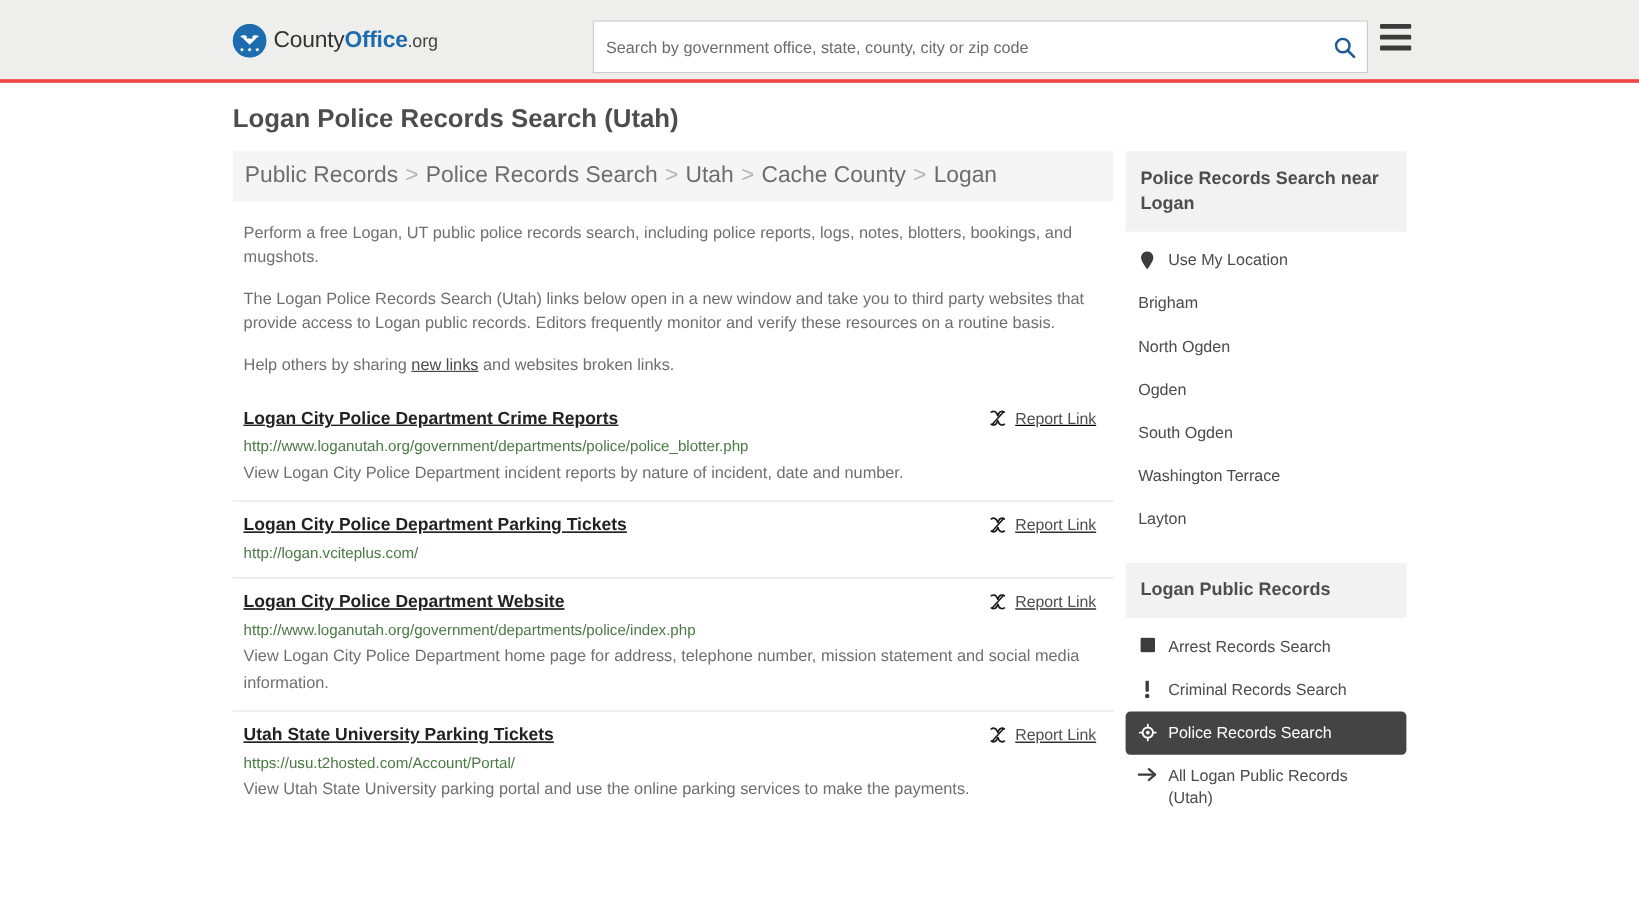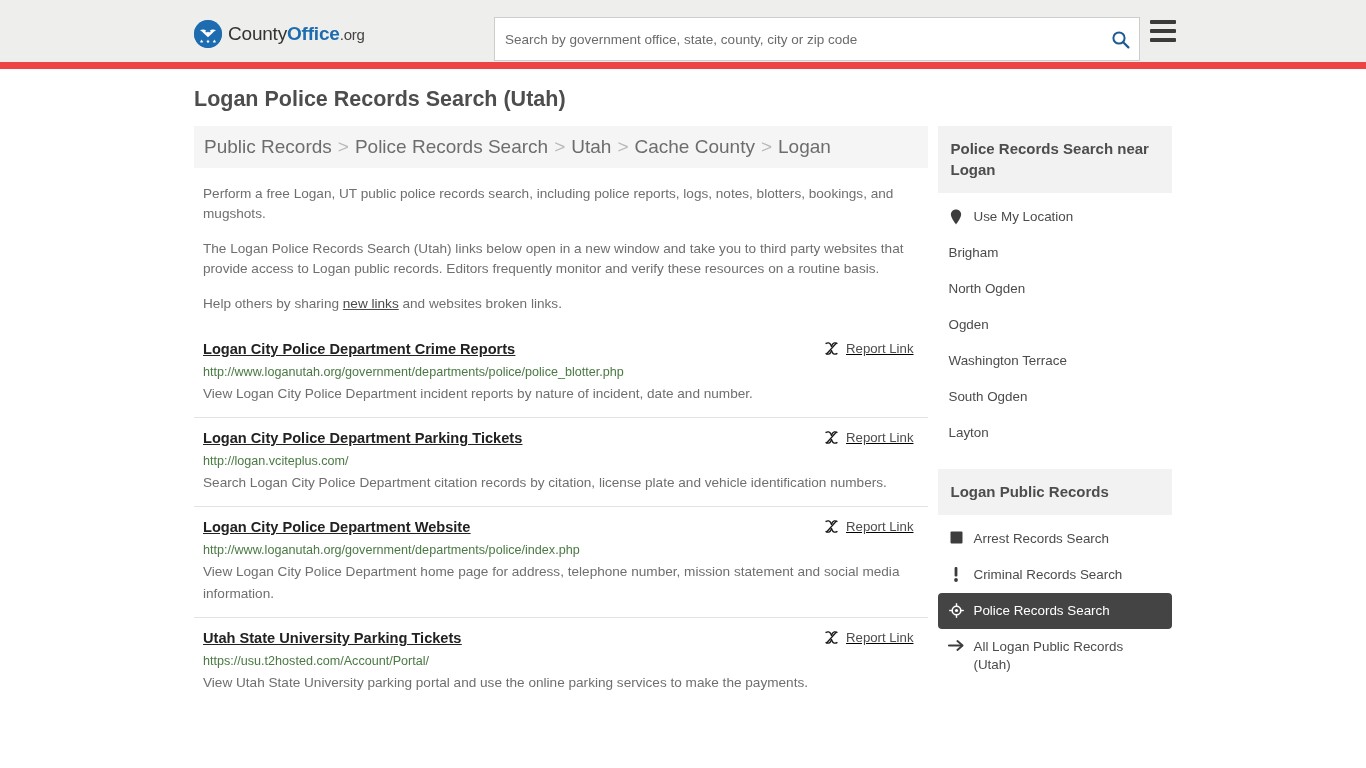--- a/index.html
+++ b/index.html
@@ -8,21 +8,21 @@
     width: 1366px; height: 768px;
     background: #ffffff;
     font-family: "Liberation Sans", sans-serif;
     overflow: hidden;
   }
 
   
   .header {
     height: 69px;
     background: #eeeeec;
-    border-bottom: 7px solid #ef4444;
+    border-bottom: 3px solid #ef4444;
     display: flex;
     align-items: center;
     position: relative;
   }
   .logo-wrap {
     display: flex; align-items: center;
     position: absolute; left: 194px; top: 20px;
     text-decoration: none;
   }
   .logo-mark {
@@ -315,21 +315,20 @@
                       <path d="M13.8 2.6 C12 1.4 9.8 2 9 3.6 L8 5.6" fill="none" stroke="#1a1a1a" stroke-width="1.5" stroke-linecap="round"></path>
                       <path d="M2.2 13.4 C4 14.6 6.2 14 7 12.4 L8 10.4" fill="none" stroke="#1a1a1a" stroke-width="1.5" stroke-linecap="round"></path>
                       <path d="M13.8 13.4 C12 14.6 9.8 14 9 12.4 L8 10.4" fill="none" stroke="#1a1a1a" stroke-width="1.5" stroke-linecap="round"></path>
                       <line x1="3" y1="13.6" x2="13" y2="2.4" stroke="#1a1a1a" stroke-width="1.4" stroke-linecap="round"></line>
                     </svg>
                   </span>
                   <span>Report Link</span>
                 </span>
               </div>
               <div class="result-url">http://logan.vciteplus.com/</div>
-              <div class="result-desc">Search Logan City Police Department citation records by citation, license plate and vehicle identification numbers.</div>
             </div>
             <div class="result">
               <div class="result-head">
                 <a class="result-title" href="#">Logan City Police Department Website</a>
                 <span class="report-link">
                   <span>
                     <svg width="15" height="15" viewBox="0 0 16 16">
                       <path d="M2.2 2.6 C4 1.4 6.2 2 7 3.6 L8 5.6" fill="none" stroke="#1a1a1a" stroke-width="1.5" stroke-linecap="round"></path>
                       <path d="M13.8 2.6 C12 1.4 9.8 2 9 3.6 L8 5.6" fill="none" stroke="#1a1a1a" stroke-width="1.5" stroke-linecap="round"></path>
                       <path d="M2.2 13.4 C4 14.6 6.2 14 7 12.4 L8 10.4" fill="none" stroke="#1a1a1a" stroke-width="1.5" stroke-linecap="round"></path>
@@ -381,24 +380,24 @@
               <div class="side-item noicon">
                 <span class="lbl">Brigham</span>
               </div>
               <div class="side-item noicon">
                 <span class="lbl">North Ogden</span>
               </div>
               <div class="side-item noicon">
                 <span class="lbl">Ogden</span>
               </div>
               <div class="side-item noicon">
+                <span class="lbl">South Ogden</span>
+              </div>
+              <div class="side-item noicon">
                 <span class="lbl">Washington Terrace</span>
-              </div>
-              <div class="side-item noicon">
-                <span class="lbl">South Ogden</span>
               </div>
               <div class="side-item noicon">
                 <span class="lbl">Layton</span>
               </div>
             </div>
         </div>
 
         <div class="side-box">
           <div class="side-head side-head-2">Logan Public Records</div>
           <div class="side-list" id="pr-list">

